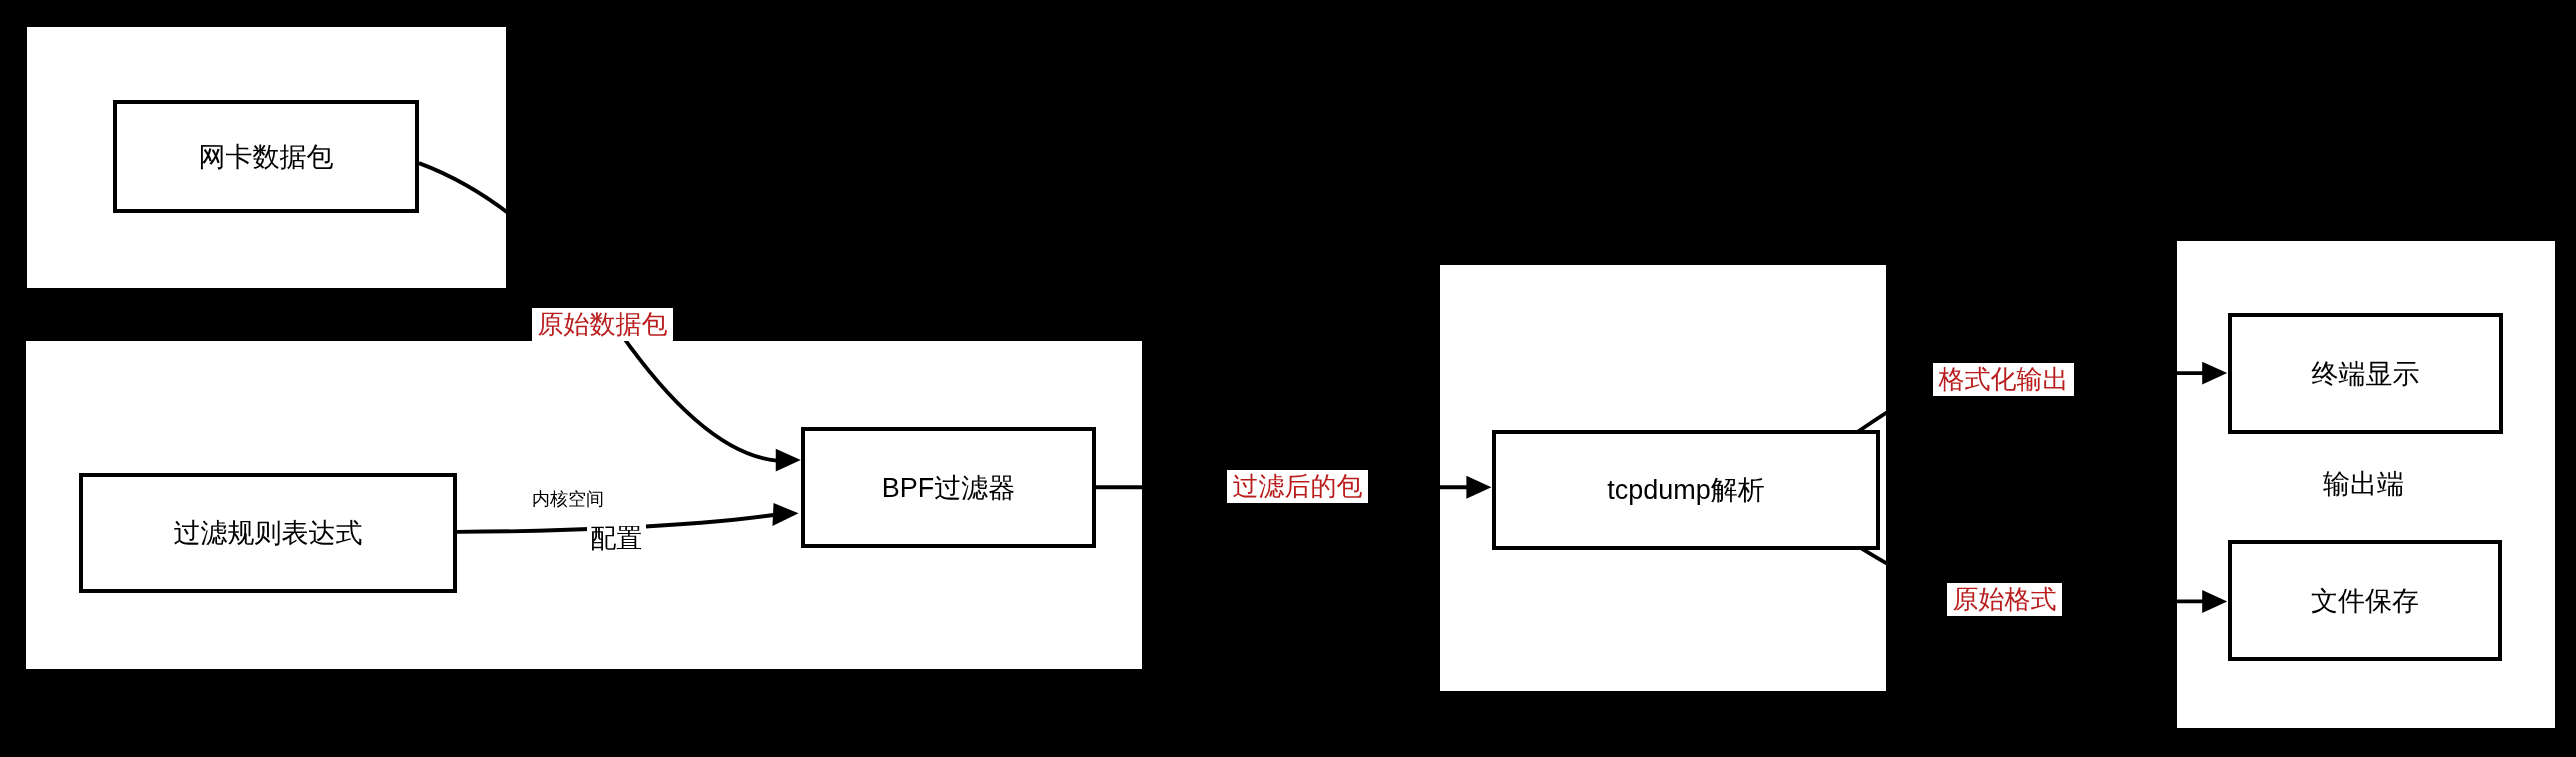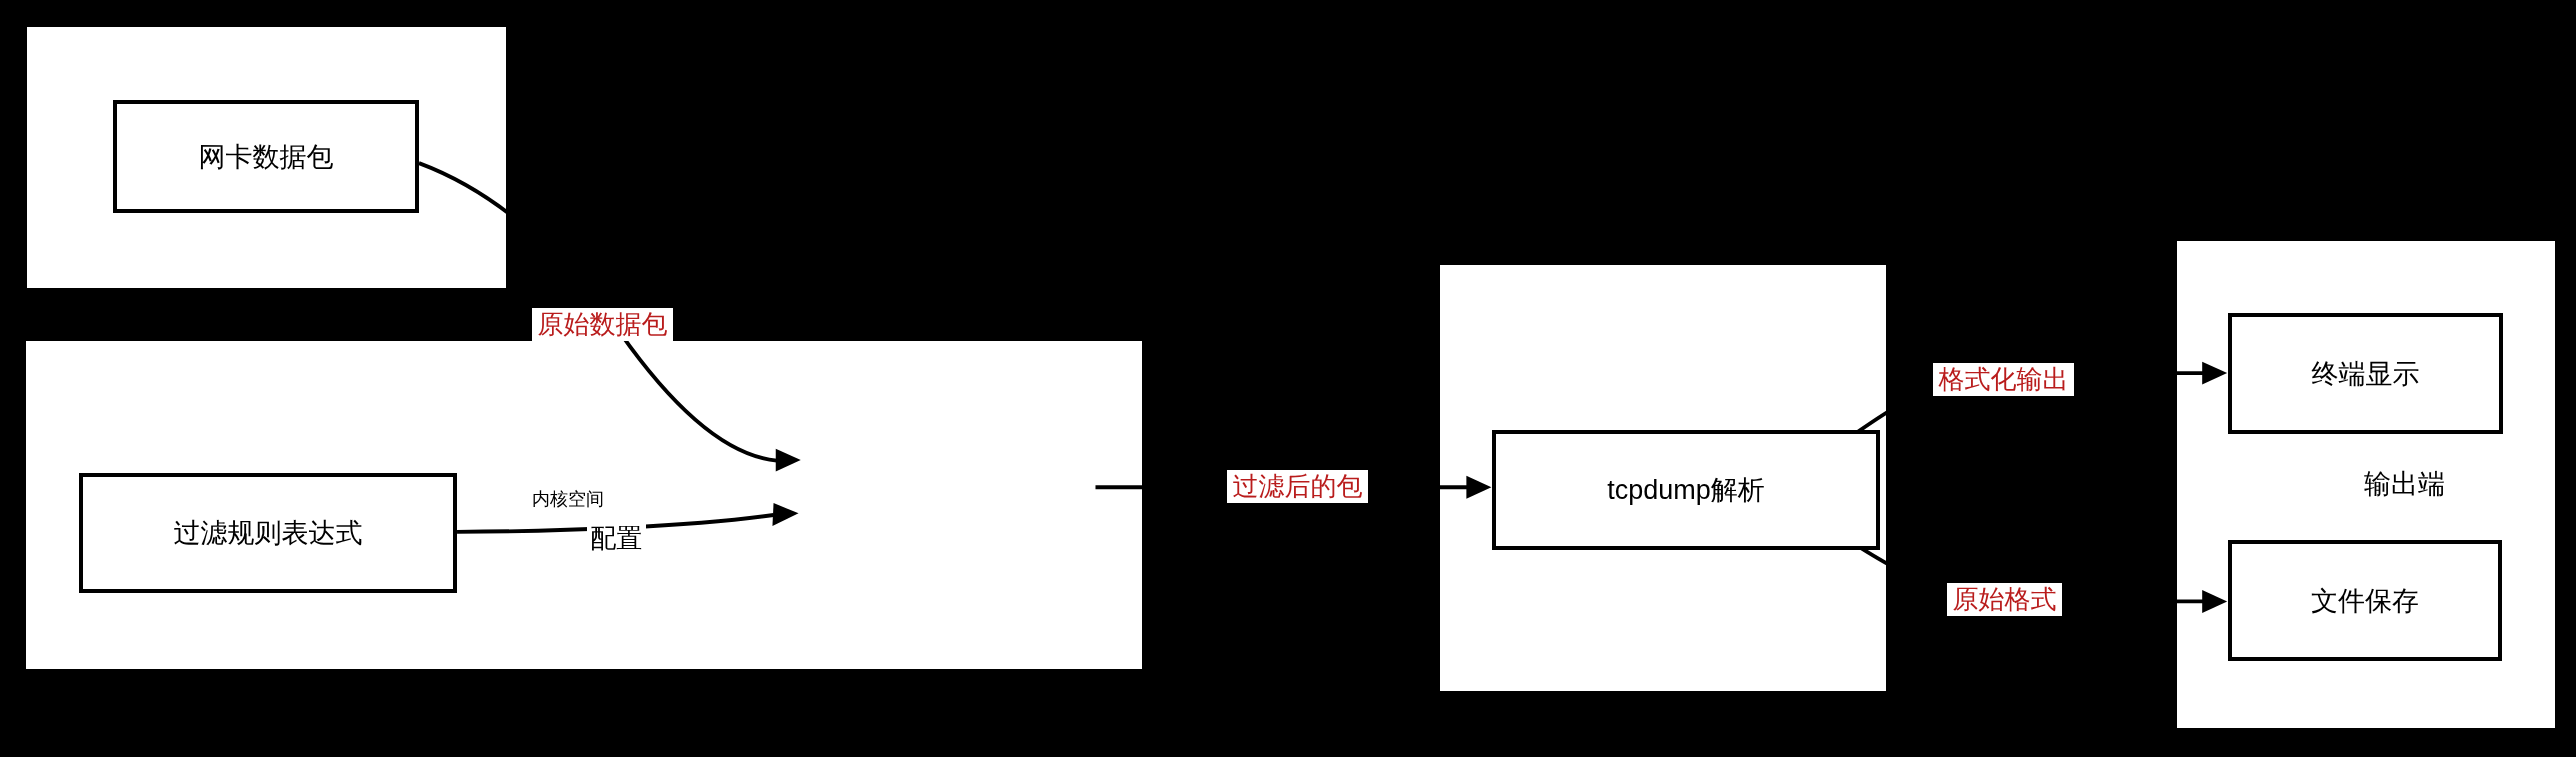--- a/index.html
+++ b/index.html
@@ -74,21 +74,21 @@
   #node-tcpdump  { left: 1492px; top: 430px; width: 388px; height: 120px; }
   #node-terminal { left: 2228px; top: 313px; width: 275px; height: 121px; }
   #node-file     { left: 2228px; top: 540px; width: 274px; height: 121px; }
   
   #label-raw-packet      { left: 532px;  top: 308px; }
   #label-filtered-packet { left: 1227px; top: 470px; }
   #label-formatted       { left: 1933px; top: 363px; }
   #label-raw-format      { left: 1947px; top: 583px; }
   #label-kernel-line1    { left: 532px;  top: 490px; font-size: 18px; }
   #label-kernel-line2    { left: 587px; top: 524px; font-size: 26px; padding: 1.1px 3.3px; }
-  #label-output-group    { left: 2323px; top: 471px; margin-left: 41px; }
+  #label-output-group    { left: 2323px; top: 471px; }
 </style>
 </head>
 <body>
 
 <div class="canvas">
 
   <div class="container-panel" id="panel-capture"></div>
   <div class="container-panel" id="panel-kernel"></div>
   <div class="container-panel" id="panel-userspace"></div>
   <div class="container-panel" id="panel-output"></div>
@@ -109,20 +109,23 @@
       <polygon points="4095,1106 4049,1085 4049,1127"></polygon>
     </g>
   </svg>
 
   <div class="node-box" id="node-nic">
     <span>网卡数据包</span>
   </div>
   <div class="node-box" id="node-rule">
     <span>过滤规则表达式</span>
   </div>
+  <div class="node-box" id="node-bpf">
+    <span>BPF过滤器</span>
+  </div>
   <div class="node-box" id="node-tcpdump">
     <span>tcpdump解析</span>
   </div>
   <div class="node-box" id="node-terminal">
     <span>终端显示</span>
   </div>
   <div class="node-box" id="node-file">
     <span>文件保存</span>
   </div>
 

